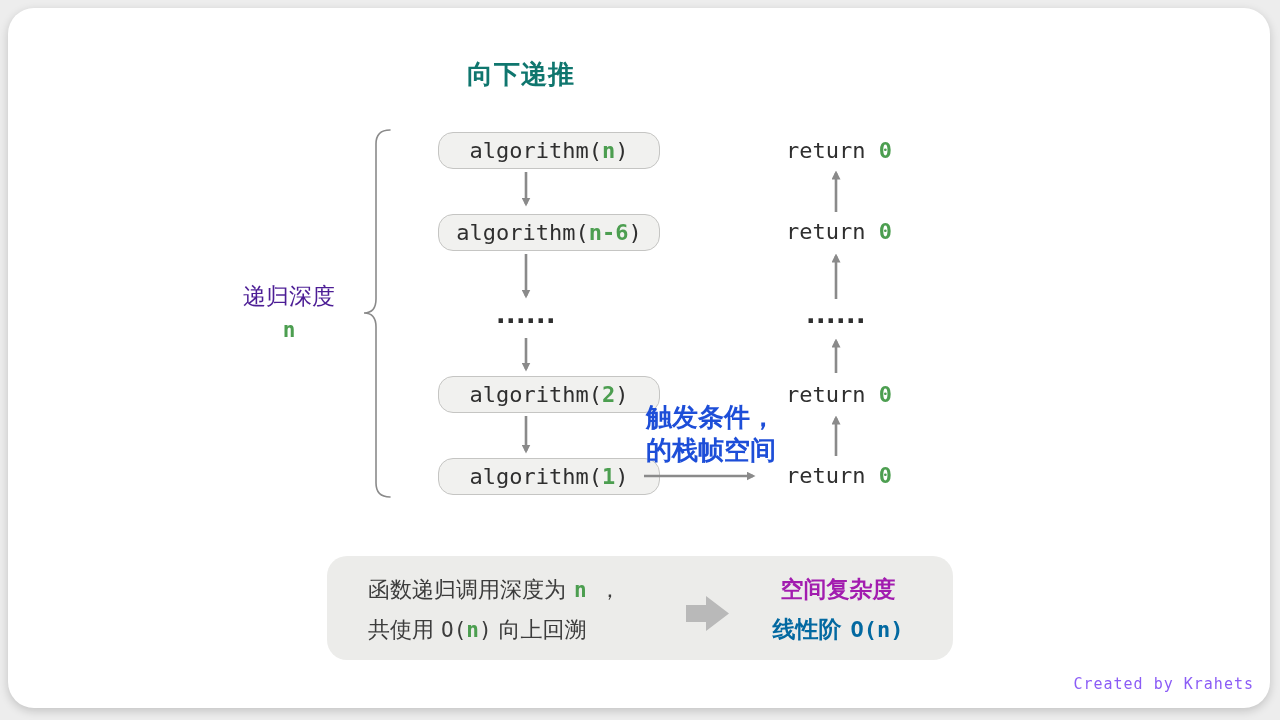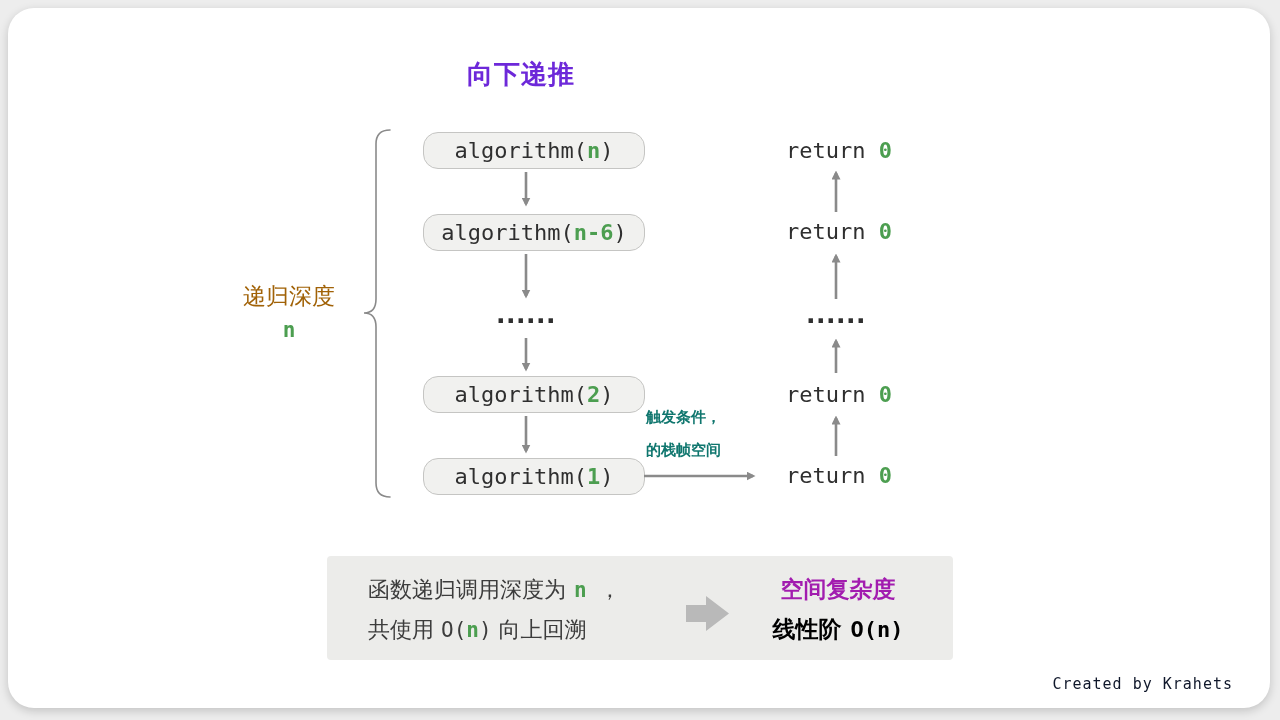--- a/index.html
+++ b/index.html
@@ -14,72 +14,72 @@
   .card{
     position:absolute;left:8px;top:8px;width:1262px;height:700px;
     background:#ffffff;border-radius:26px;
     box-shadow:0 3px 10px rgba(0,0,0,.18);
   }
   .abs{position:absolute;}
   .cx{transform:translateX(-50%);}
   .code{font-family:"DejaVu Sans Mono","Liberation Mono",monospace;}
 
   .col-header{
-    font-size:26px;font-weight:700;color:#6d28d9;
+    font-size:26px;font-weight:700;color:#0f766e;
     white-space:nowrap;letter-spacing:1px;
   }
   .algo-box{
-    left:423px;width:222px;height:37px;box-sizing:border-box;
+    left:438px;width:222px;height:37px;box-sizing:border-box;
     background:#f1f1ef;border:1.5px solid #c5c5c3;border-radius:15px;
     display:flex;align-items:center;justify-content:center;
     font-size:22px;color:#2f2f2f;white-space:nowrap;
   }
   .algo-box .arg{color:#4c9e50;font-weight:700;}
   .return-row{
     font-size:22px;line-height:27px;color:#2f2f2f;white-space:nowrap;
   }
   .return-row .val{color:#4c9e50;font-weight:700;}
   .dots{
     font-family:"DejaVu Sans",sans-serif;font-weight:700;
     font-size:25px;line-height:30px;height:30px;color:#2f2f2f;
     letter-spacing:0.5px;white-space:nowrap;
   }
   .depth-label{
-    text-align:center;font-size:23px;color:#a16207;white-space:nowrap;
+    text-align:center;font-size:23px;color:#4c1d95;white-space:nowrap;
   }
   .depth-n{
     text-align:center;font-size:21px;font-weight:700;color:#4c9e50;
   }
   .annotation{
-    font-size:15px;font-weight:700;color:#0f766e;line-height:33px;
+    font-size:26px;font-weight:700;color:#1d4ed8;line-height:33px;
     white-space:nowrap;
   }
   .summary-box{
     left:327px;top:556px;width:626px;height:104px;
-    background:#ececea;border-radius:4px;
+    background:#ececea;border-radius:20px;
   }
   .summary-left{
     position:absolute;left:41px;top:14px;
     font-size:22px;color:#3c3c3c;line-height:39px;white-space:nowrap;
   }
   .summary-left .green{color:#4c9e50;font-weight:700;}
   .summary-left .mono-n{margin:0 12px 0 8px;font-size:21px;}
   .summary-left .ocode{margin:0 7px;font-size:21px;}
   .summary-left .ocode .green{font-size:21px;}
   .summary-right{
     position:absolute;left:511px;top:13px;transform:translateX(-50%);
     text-align:center;white-space:nowrap;line-height:40px;
   }
   .summary-right .l1{font-size:23px;font-weight:700;color:#a21caf;}
-  .summary-right .l2{font-size:23px;font-weight:700;color:#000000;}
+  .summary-right .l2{font-size:23px;font-weight:700;color:#0369a1;}
   .summary-right .l2 .code{font-size:22px;margin-left:9px;}
   .footer{
-    right:47px;top:675px;
+    right:26px;top:675px;
     font-family:"DejaVu Sans Mono","Liberation Mono",monospace;
-    font-size:15px;color:#0f172a;letter-spacing:1px;white-space:nowrap;
+    font-size:15px;color:#8b5cf6;letter-spacing:1px;white-space:nowrap;
   }
   svg.overlay{position:absolute;left:0;top:0;z-index:10;pointer-events:none;}
 </style>
 </head>
 <body>
 
 <div class="stage">
   <div class="card"></div>
 
   <div class="abs cx col-header" style="left:521px;top:57px;">向下递推</div>

